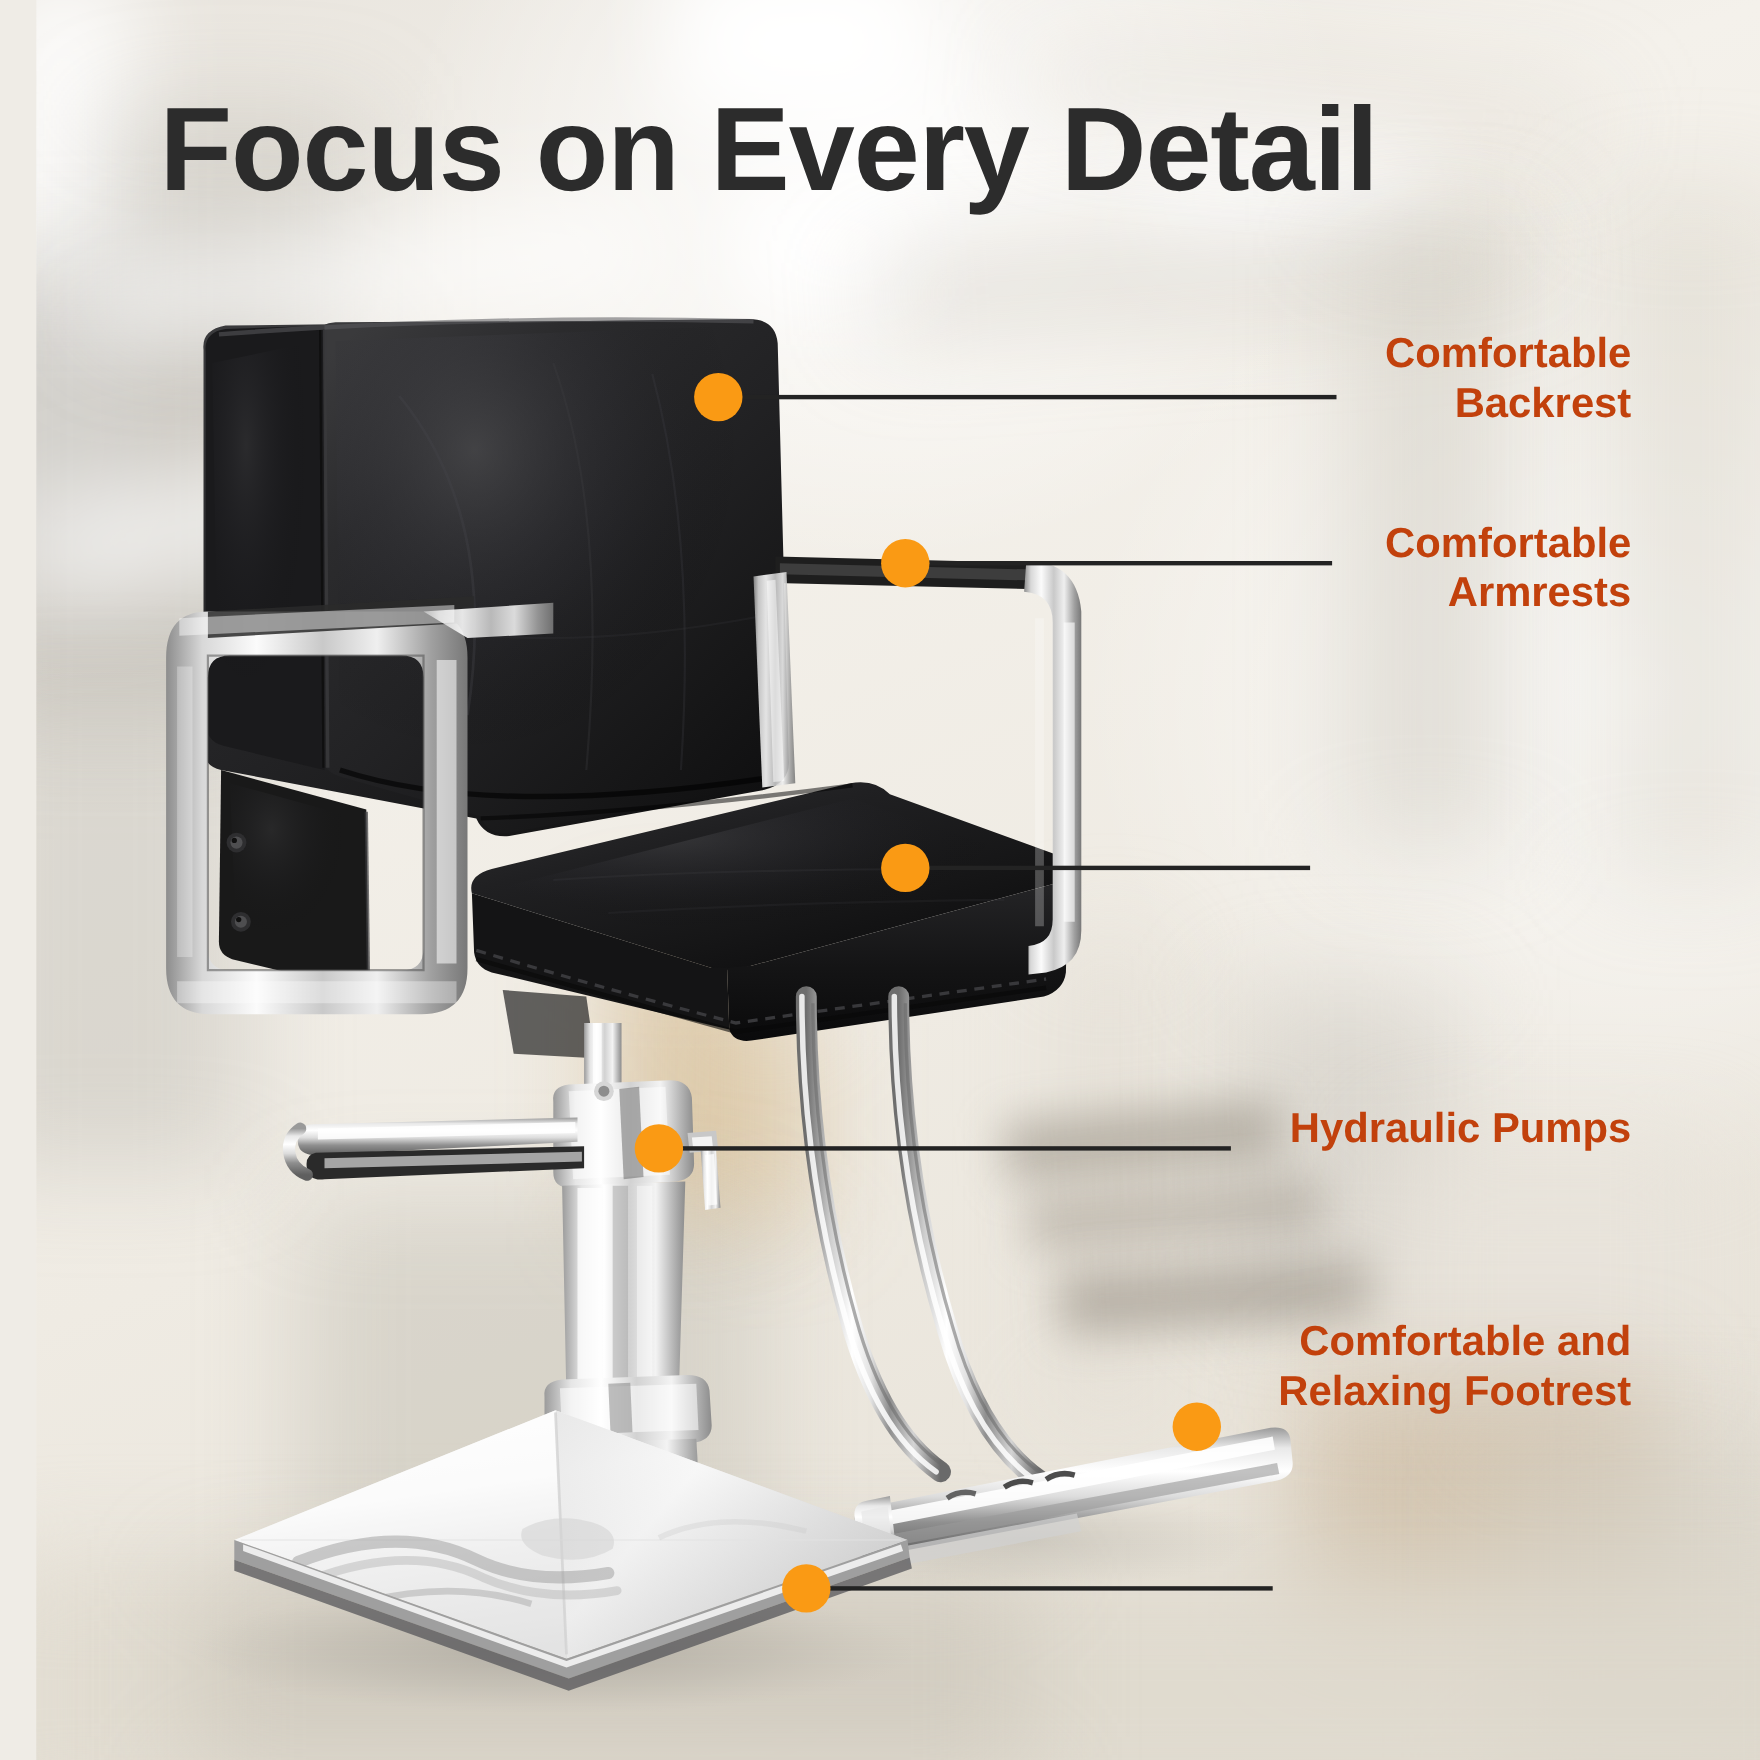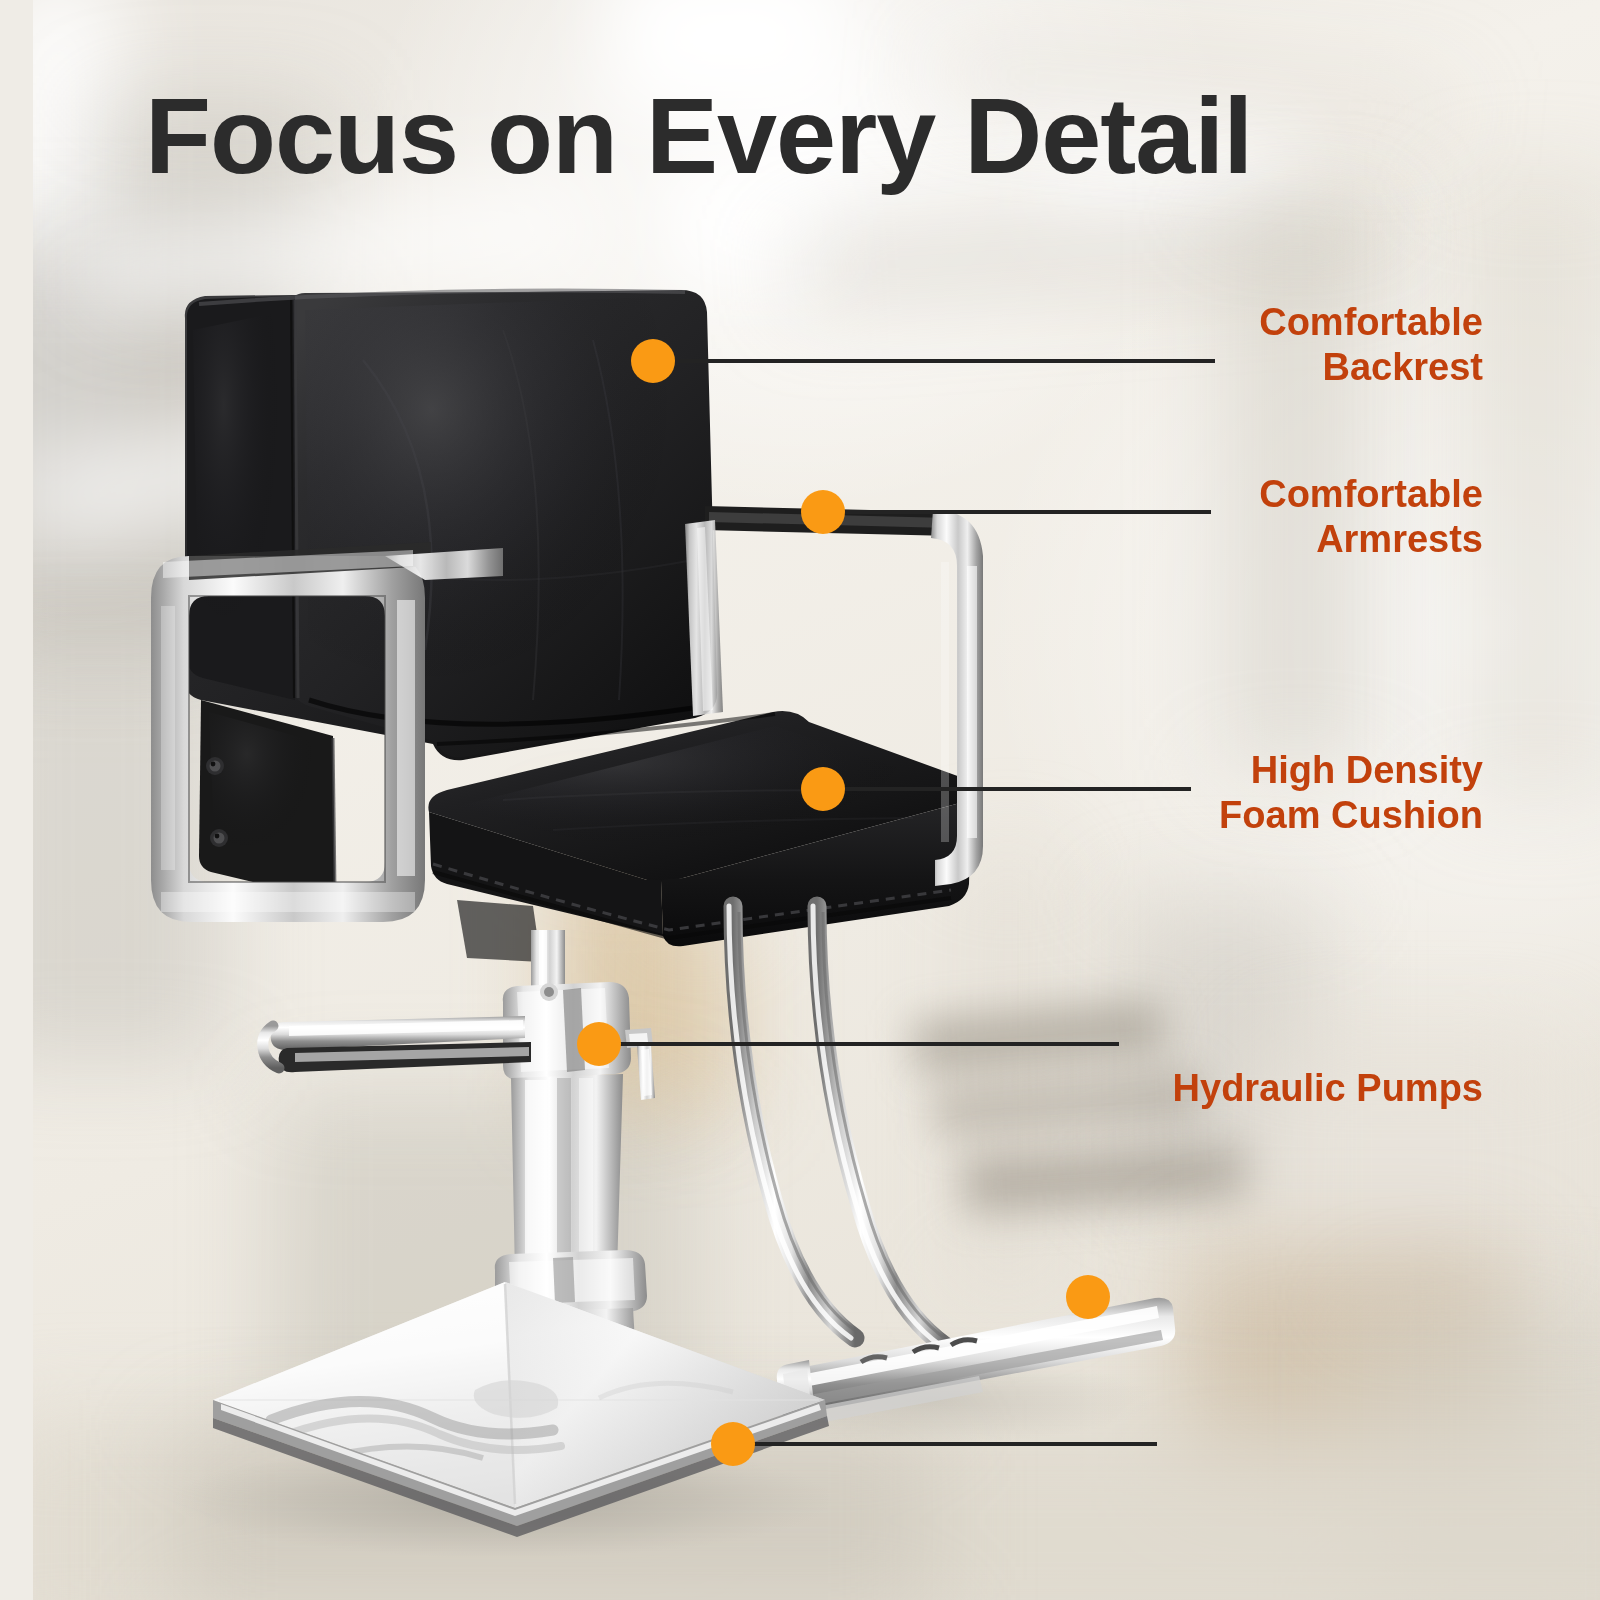--- a/index.html
+++ b/index.html
@@ -430,25 +430,25 @@
   <div class="callout-label" style="left:1120px; top:300px; width:330px;">Comfortable
 Backrest</div>
 
   <div class="callout-line" style="left:810px; top:510px; width:368px;"></div>
   <div class="callout-dot" style="left:768px; top:490px; width:44px; height:44px;"></div>
   <div class="callout-label" style="left:1120px; top:472px; width:330px;">Comfortable
 Armrests</div>
 
   <div class="callout-line" style="left:810px; top:787px; width:348px;"></div>
   <div class="callout-dot" style="left:768px; top:767px; width:44px; height:44px;"></div>
-  <div class="callout-label" style="left:1070px; top:748px; width:380px;">High Density
-Foam Cushion</div>
 
   <div class="callout-line" style="left:586px; top:1042px; width:500px;"></div>
   <div class="callout-dot" style="left:544px; top:1022px; width:44px; height:44px;"></div>
-  <div class="callout-label" style="left:1050px; top:1066px; width:400px;">Hydraulic Pumps</div>
+  <div class="callout-label" style="left:1050px; top:1004px; width:400px;">Hydraulic Pumps</div>
 
   <div class="callout-dot" style="left:1033px; top:1275px; width:44px; height:44px;"></div>
+  <div class="callout-label" style="left:1030px; top:1198px; width:420px;">Comfortable and
+Relaxing Footrest</div>
 
   <div class="callout-line" style="left:720px; top:1442px; width:404px;"></div>
   <div class="callout-dot" style="left:678px; top:1422px; width:44px; height:44px;"></div>
 
 </div>
 
 </body></html>

